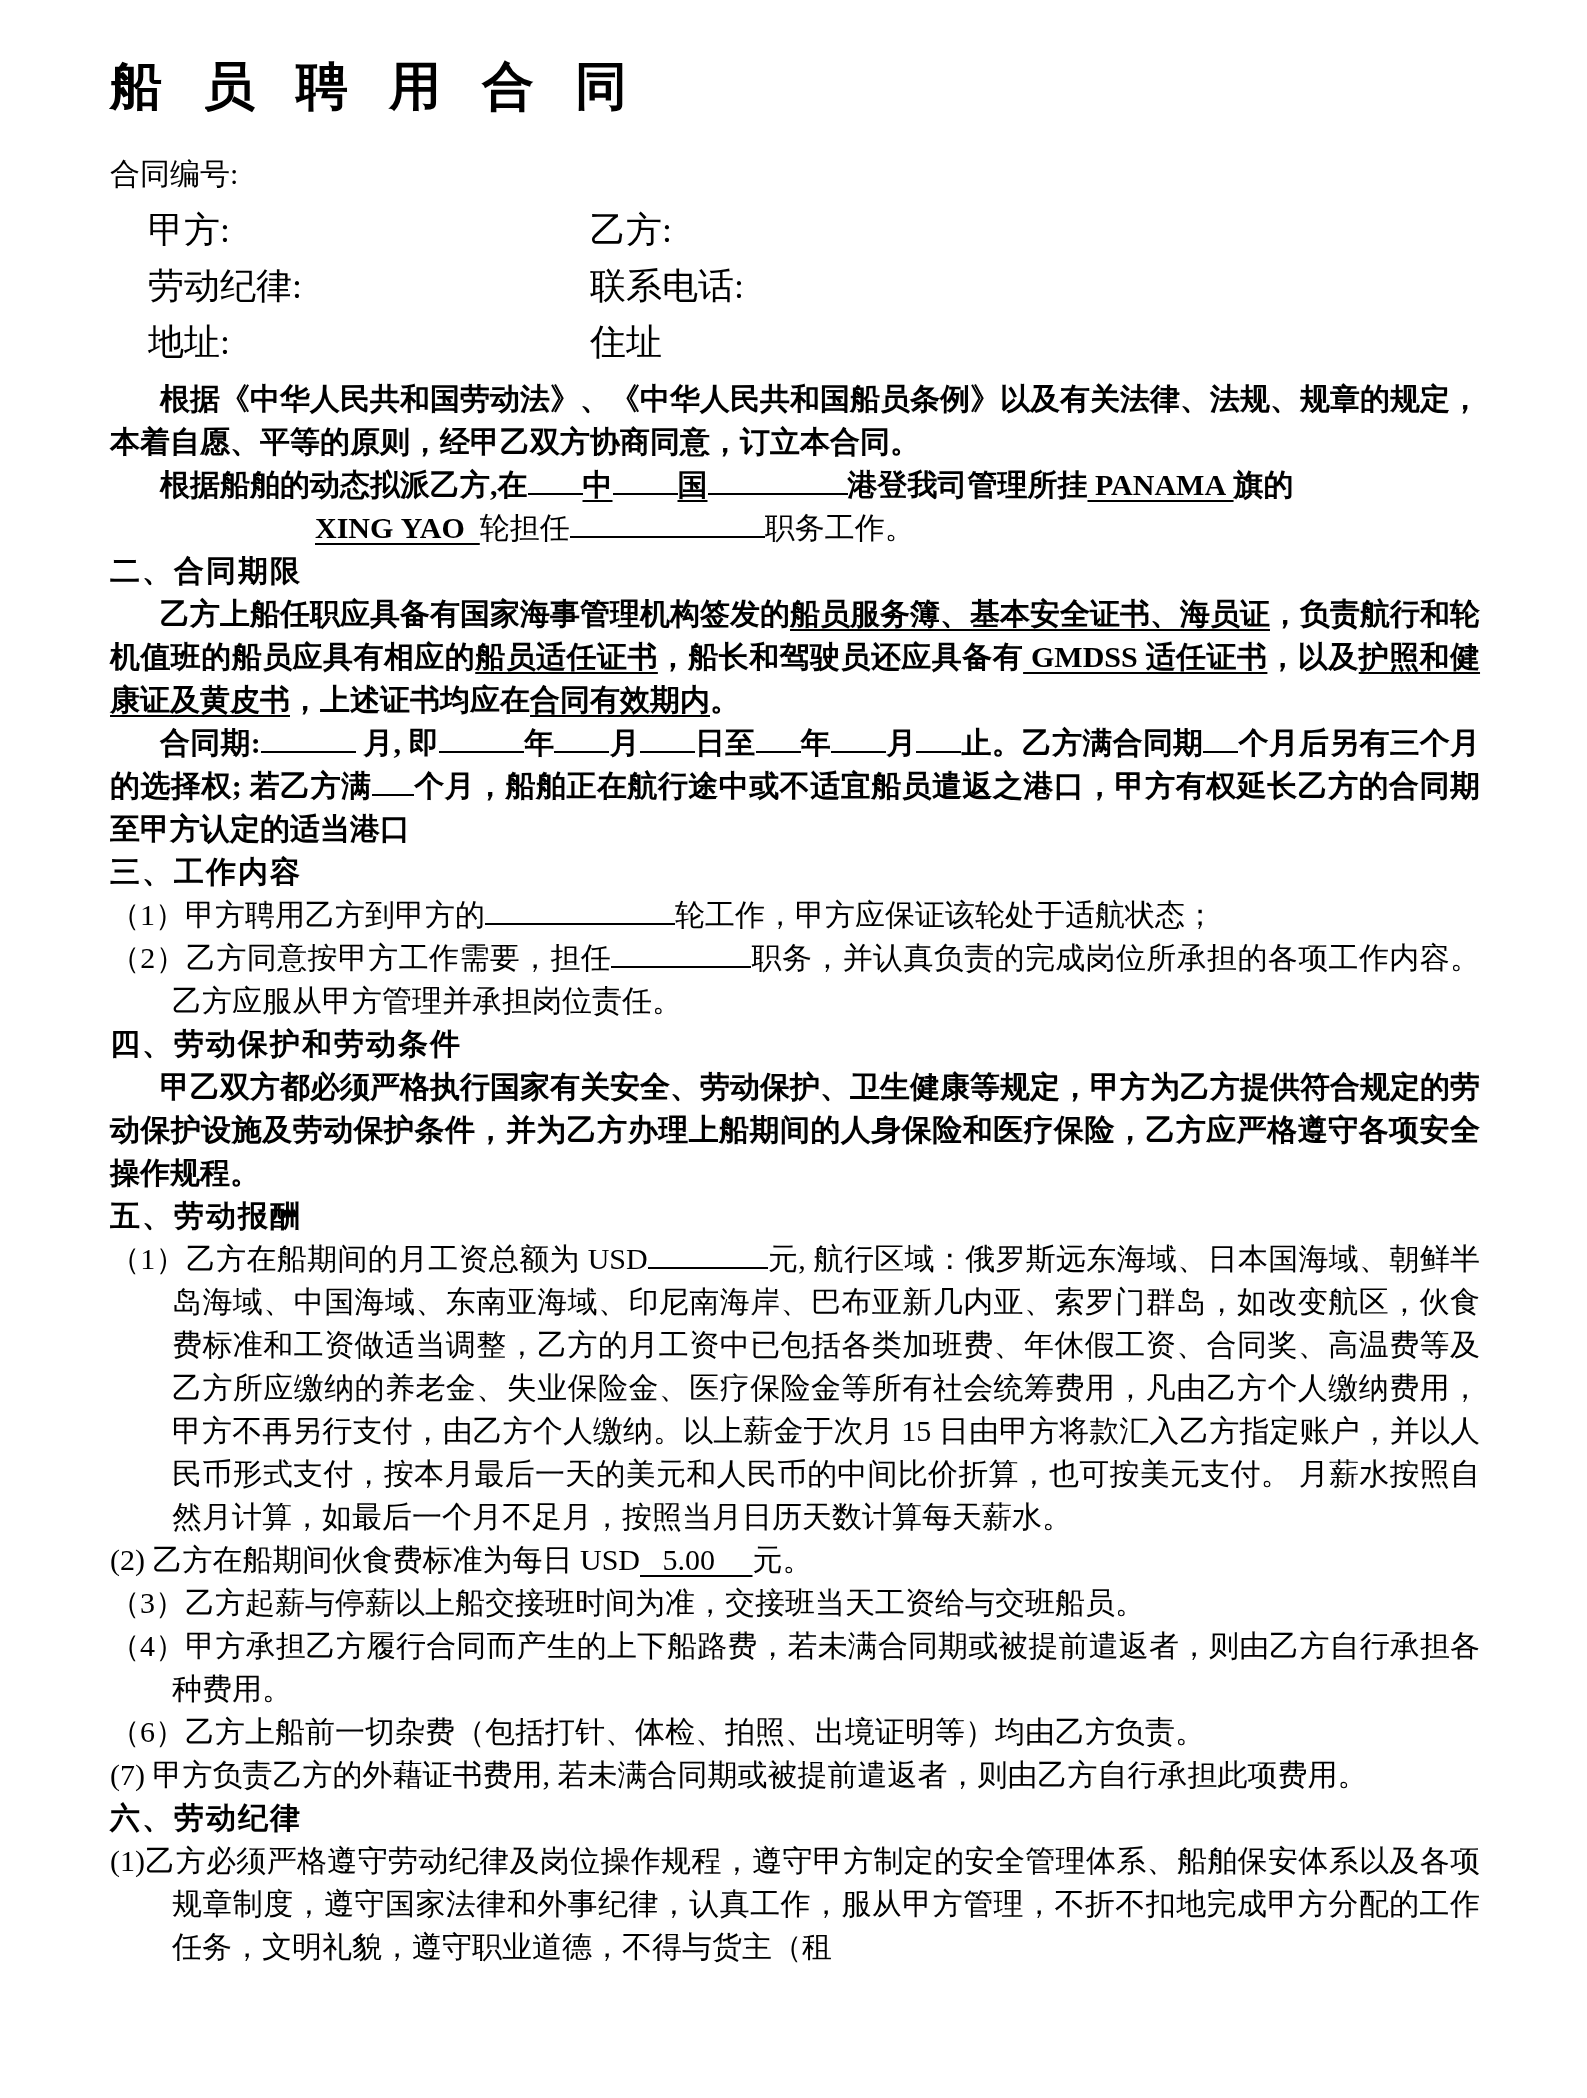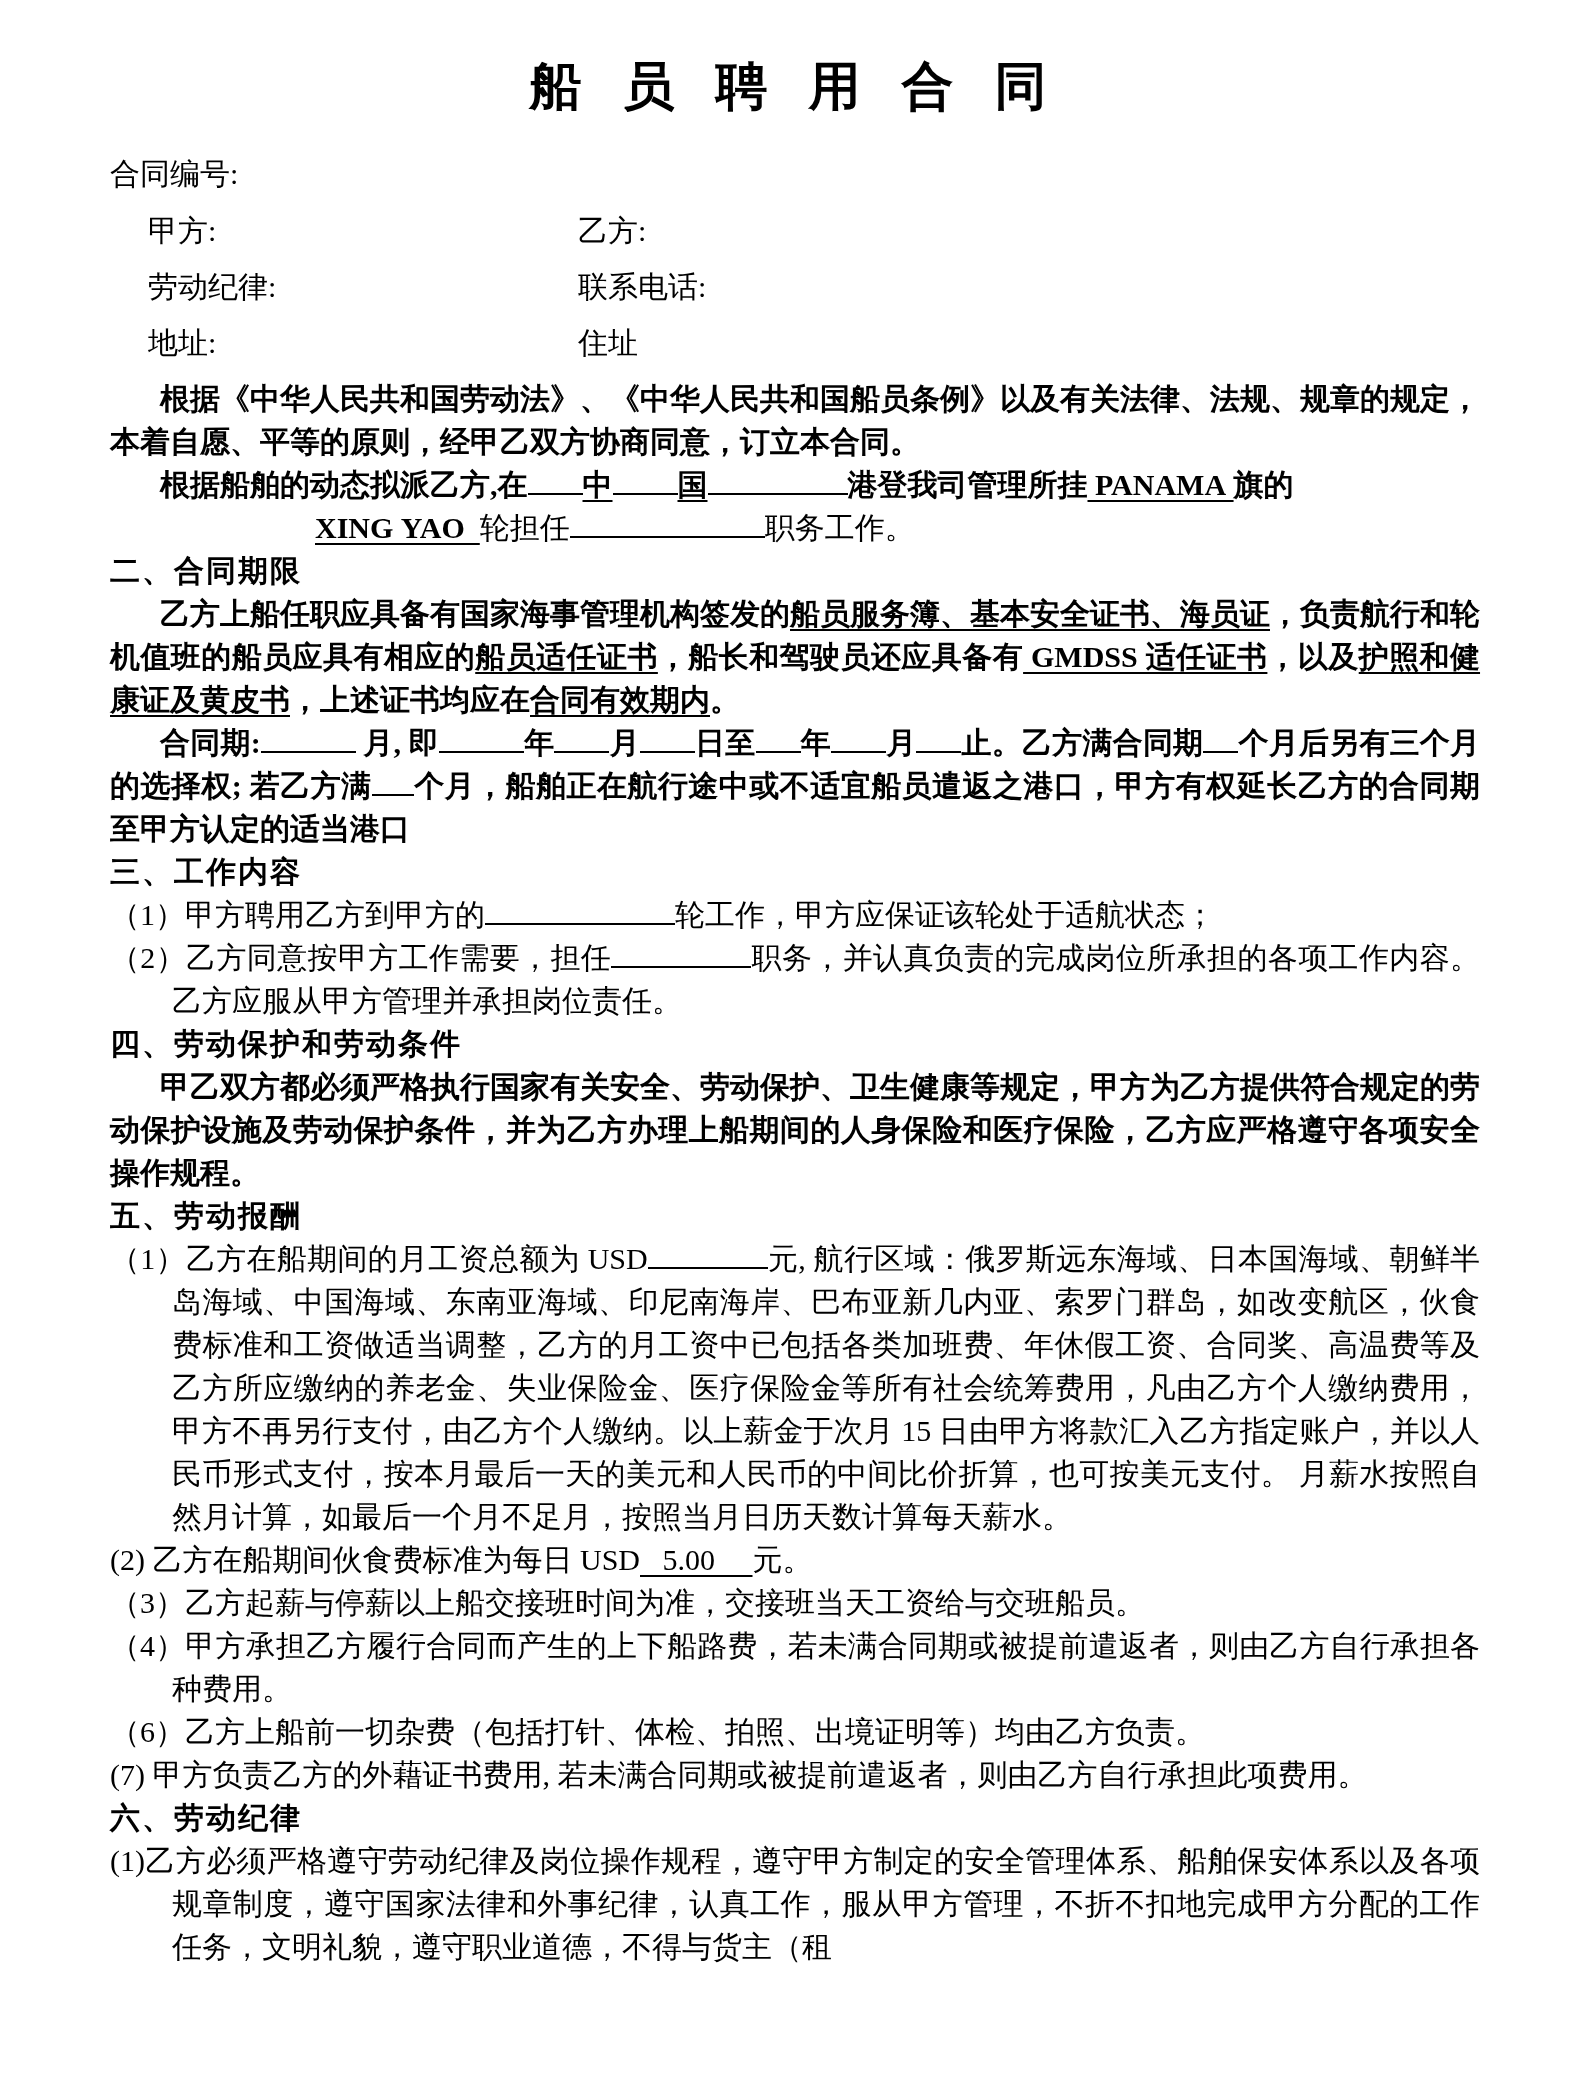--- a/index.html
+++ b/index.html
@@ -9,25 +9,25 @@
     font-family:"Liberation Serif","DejaVu Serif",serif;
   }
   .page{
     box-sizing:border-box;
     width:1587px;height:2098px;
     padding:48px 107px 0 110px;
     overflow:hidden;
   }
   .doc-title{
     font-size:52px;font-weight:bold;
-    text-align:center;letter-spacing:14px;
+    letter-spacing:14px;
     line-height:78px;margin-bottom:26px;white-space:nowrap;
   }
   .contract-no{font-size:30px;line-height:43px;margin-bottom:14px;}
-  .kv-row{display:flex;font-size:30px;line-height:43px;margin-bottom:13px;}
+  .kv-row{display:flex;font-size:36px;line-height:43px;margin-bottom:13px;gap:12px;}
   .kv-left{margin-left:38px;width:430px;}
   .kv-right{}
   .doc-body{margin-top:6px;}
   .blk{
     font-size:30px;line-height:43px;
     text-align:justify;
   }
   .para{text-indent:50px;font-weight:bold;}
   .line{text-indent:0;}
   .heading{font-weight:bold;letter-spacing:2px;}

